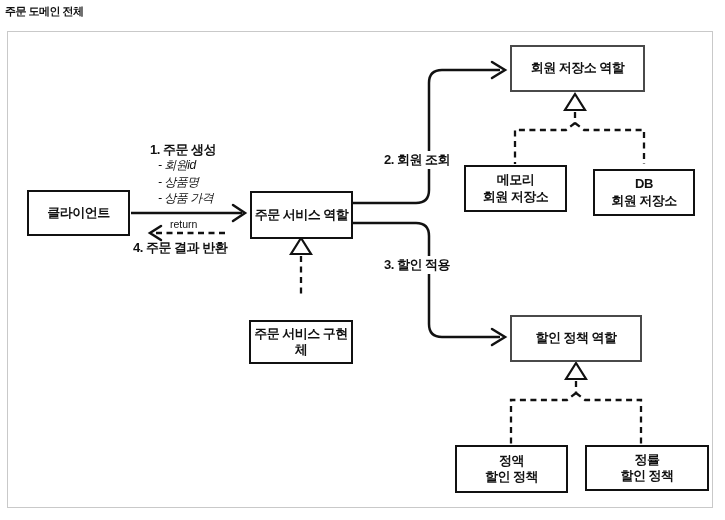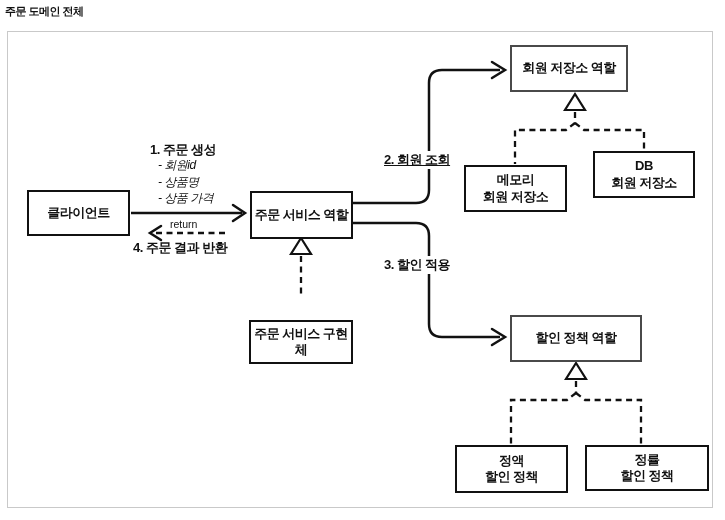--- a/index.html
+++ b/index.html
@@ -93,30 +93,30 @@
 </div>
 
 <div class="node" style="left:250px;top:191px;width:103px;height:48px;">
   <span>주문 서비스 역할</span>
 </div>
 
 <div class="node" style="left:249px;top:297px;width:104px;height:44px;margin-top:23px;">
   <span>주문 서비스 구현체</span>
 </div>
 
-<div class="node role" style="left:510px;top:45px;width:118px;height:47px;">
+<div class="node role" style="left:510px;top:45px;width:135px;height:47px;">
   <span>회원 저장소 역할</span>
 </div>
 
 <div class="node" style="left:464px;top:165px;width:103px;height:47px;">
   <span>메모리</span>
   <span>회원 저장소</span>
 </div>
 
-<div class="node" style="left:593px;top:151px;width:102px;height:47px;">
+<div class="node" style="left:593px;top:169px;width:102px;height:47px;">
   <span>DB</span>
   <span>회원 저장소</span>
 </div>
 
 <div class="node role" style="left:510px;top:315px;width:132px;height:47px;">
   <span>할인 정책 역할</span>
 </div>
 
 <div class="node" style="left:455px;top:445px;width:113px;height:48px;align-items:center;">
   <span>정액</span>
@@ -133,15 +133,15 @@
 <div class="param-list" style="left:158px;top:157px;">
   <div>- 회원id</div>
   <div>- 상품명</div>
   <div>- 상품 가격</div>
 </div>
 
 <div class="lbl small" style="left:170px;top:218px;">return</div>
 
 <div class="lbl" style="left:133px;top:239px;">4. 주문 결과 반환</div>
 
-<div class="lbl on-line" style="left:382px;top:151px;text-decoration:underline;">2. 회원 조회</div>
+<div class="lbl on-line" style="left:382px;top:151px;">2. 회원 조회</div>
 
 <div class="lbl on-line" style="left:382px;top:256px;">3. 할인 적용</div>
 
 </body></html>

